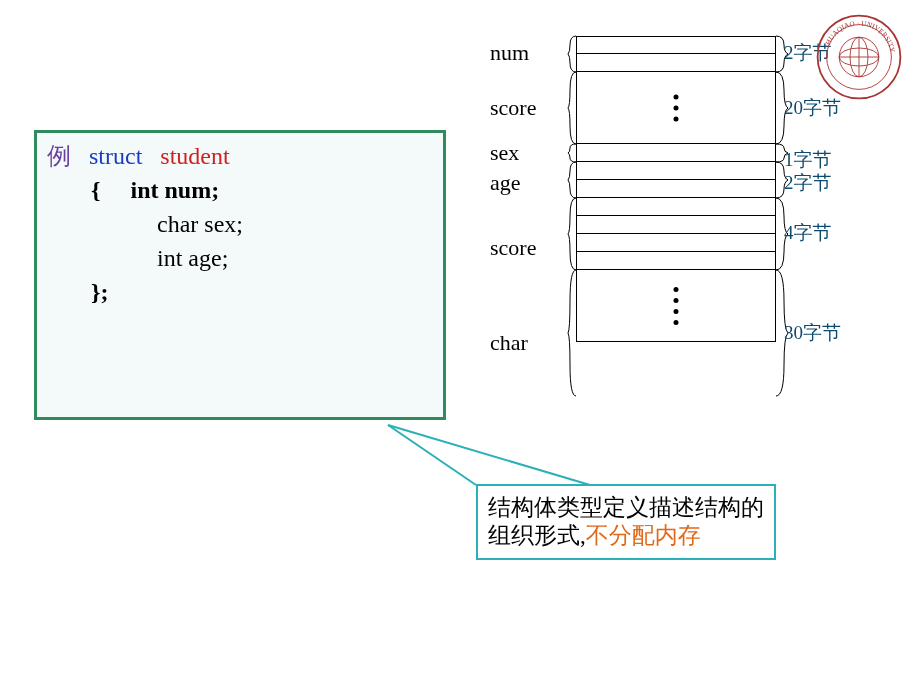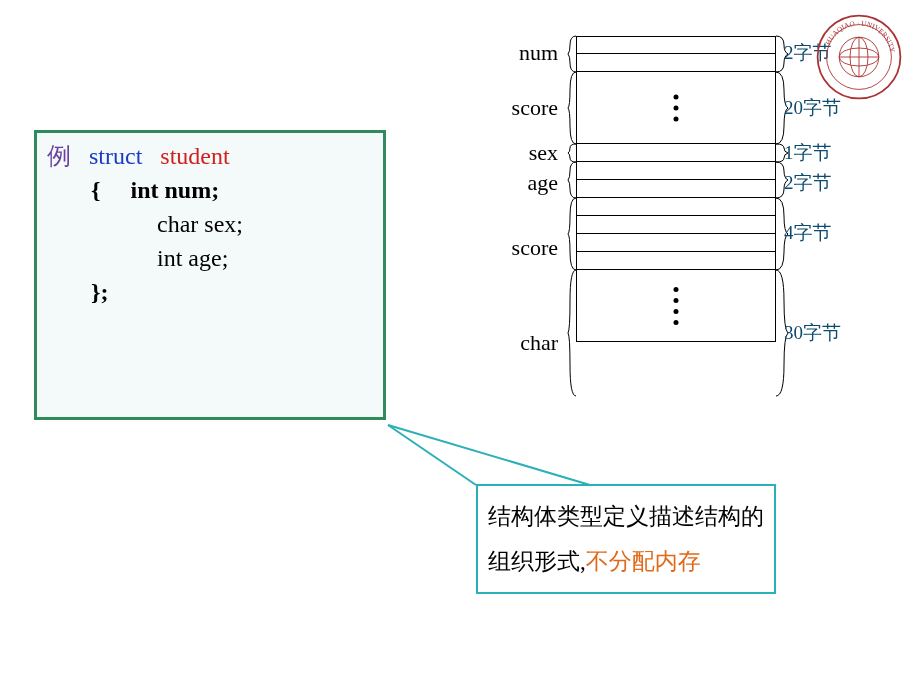--- a/index.html
+++ b/index.html
@@ -9,21 +9,21 @@
     height: 690px;
     background: #fff;
     font-family: "Times New Roman", SimSun, serif;
     position: relative;
     overflow: hidden;
   }
   .code-box {
     position: absolute;
     left: 34px;
     top: 130px;
-    width: 352px;
+    width: 412px;
     height: 290px;
     border: 3px solid #2f8b5b;
     background: #f4fafa;
     padding: 6px 10px;
     font-size: 24px;
     line-height: 34px;
   }
   .code-box .purple { color: #6b3fa0; }
   .code-box .blue { color: #1a3bc4; }
   .code-box .red { color: #d02020; }
@@ -42,43 +42,43 @@
   .mem-row.tall { height: 72px; }
   .mem-dots {
     position: absolute;
     left: 50%; top: 50%; transform: translate(-50%, -50%);
     display: flex; flex-direction: column; gap: 6px; align-items: center;
   }
   .mem-dots span { width: 5px; height: 5px; background: #000; border-radius: 50%; }
 
   .field-label {
     position: absolute;
-    right: 362px;
+    right: 350px;
     font-size: 22px;
     color: #000;
-    text-align: right;
+    text-align: left;
     width: 80px;
   }
   .size-label {
     position: absolute;
     left: 784px;
     font-size: 19px;
     color: #0c4a6e;
   }
 
   .callout {
     position: absolute;
     left: 476px;
     top: 484px;
     width: 300px;
     border: 2px solid #2bb0b8;
     background: #fff;
     padding: 8px 10px;
     font-size: 23px;
-    line-height: 45px;
+    line-height: 28px;
   }
   .callout .orange { color: #e06a1a; }
 
   .arrow-svg { position: absolute; overflow: visible; }
 
   .seal {
     position: absolute;
     right: 16px;
     top: 12px;
     width: 90px;
@@ -169,21 +169,21 @@
   </svg>
 <svg class="arrow-svg" style="left:568px; top:198px;" width="8" height="72">
     <path d="M8 0 Q2 0 2 18 Q2 34 0 36 Q2 38 2 54 Q2 72 8 72" fill="none" stroke="#000"></path>
   </svg>
 <svg class="arrow-svg" style="left:568px; top:270px;" width="8" height="126">
     <path d="M8 0 Q2 0 2 31 Q2 60 0 63 Q2 66 2 95 Q2 126 8 126" fill="none" stroke="#000"></path>
   </svg>
 
 <div class="size-label" style="top:40px">2字节</div>
 <div class="size-label" style="top:95px">20字节</div>
-<div class="size-label" style="top:140px">1字节</div>
+<div class="size-label" style="top:147px">1字节</div>
 <div class="size-label" style="top:170px">2字节</div>
 <div class="size-label" style="top:220px">4字节</div>
 <div class="size-label" style="top:320px">30字节</div>
 
 <svg class="arrow-svg" style="left:380px; top:395px" width="400" height="100">
   <line x1="8" y1="30" x2="210" y2="90" stroke="#2bb0b8" stroke-width="2"></line>
   <line x1="8" y1="30" x2="96" y2="90" stroke="#2bb0b8" stroke-width="2"></line>
 </svg>
 
 <div class="callout">

